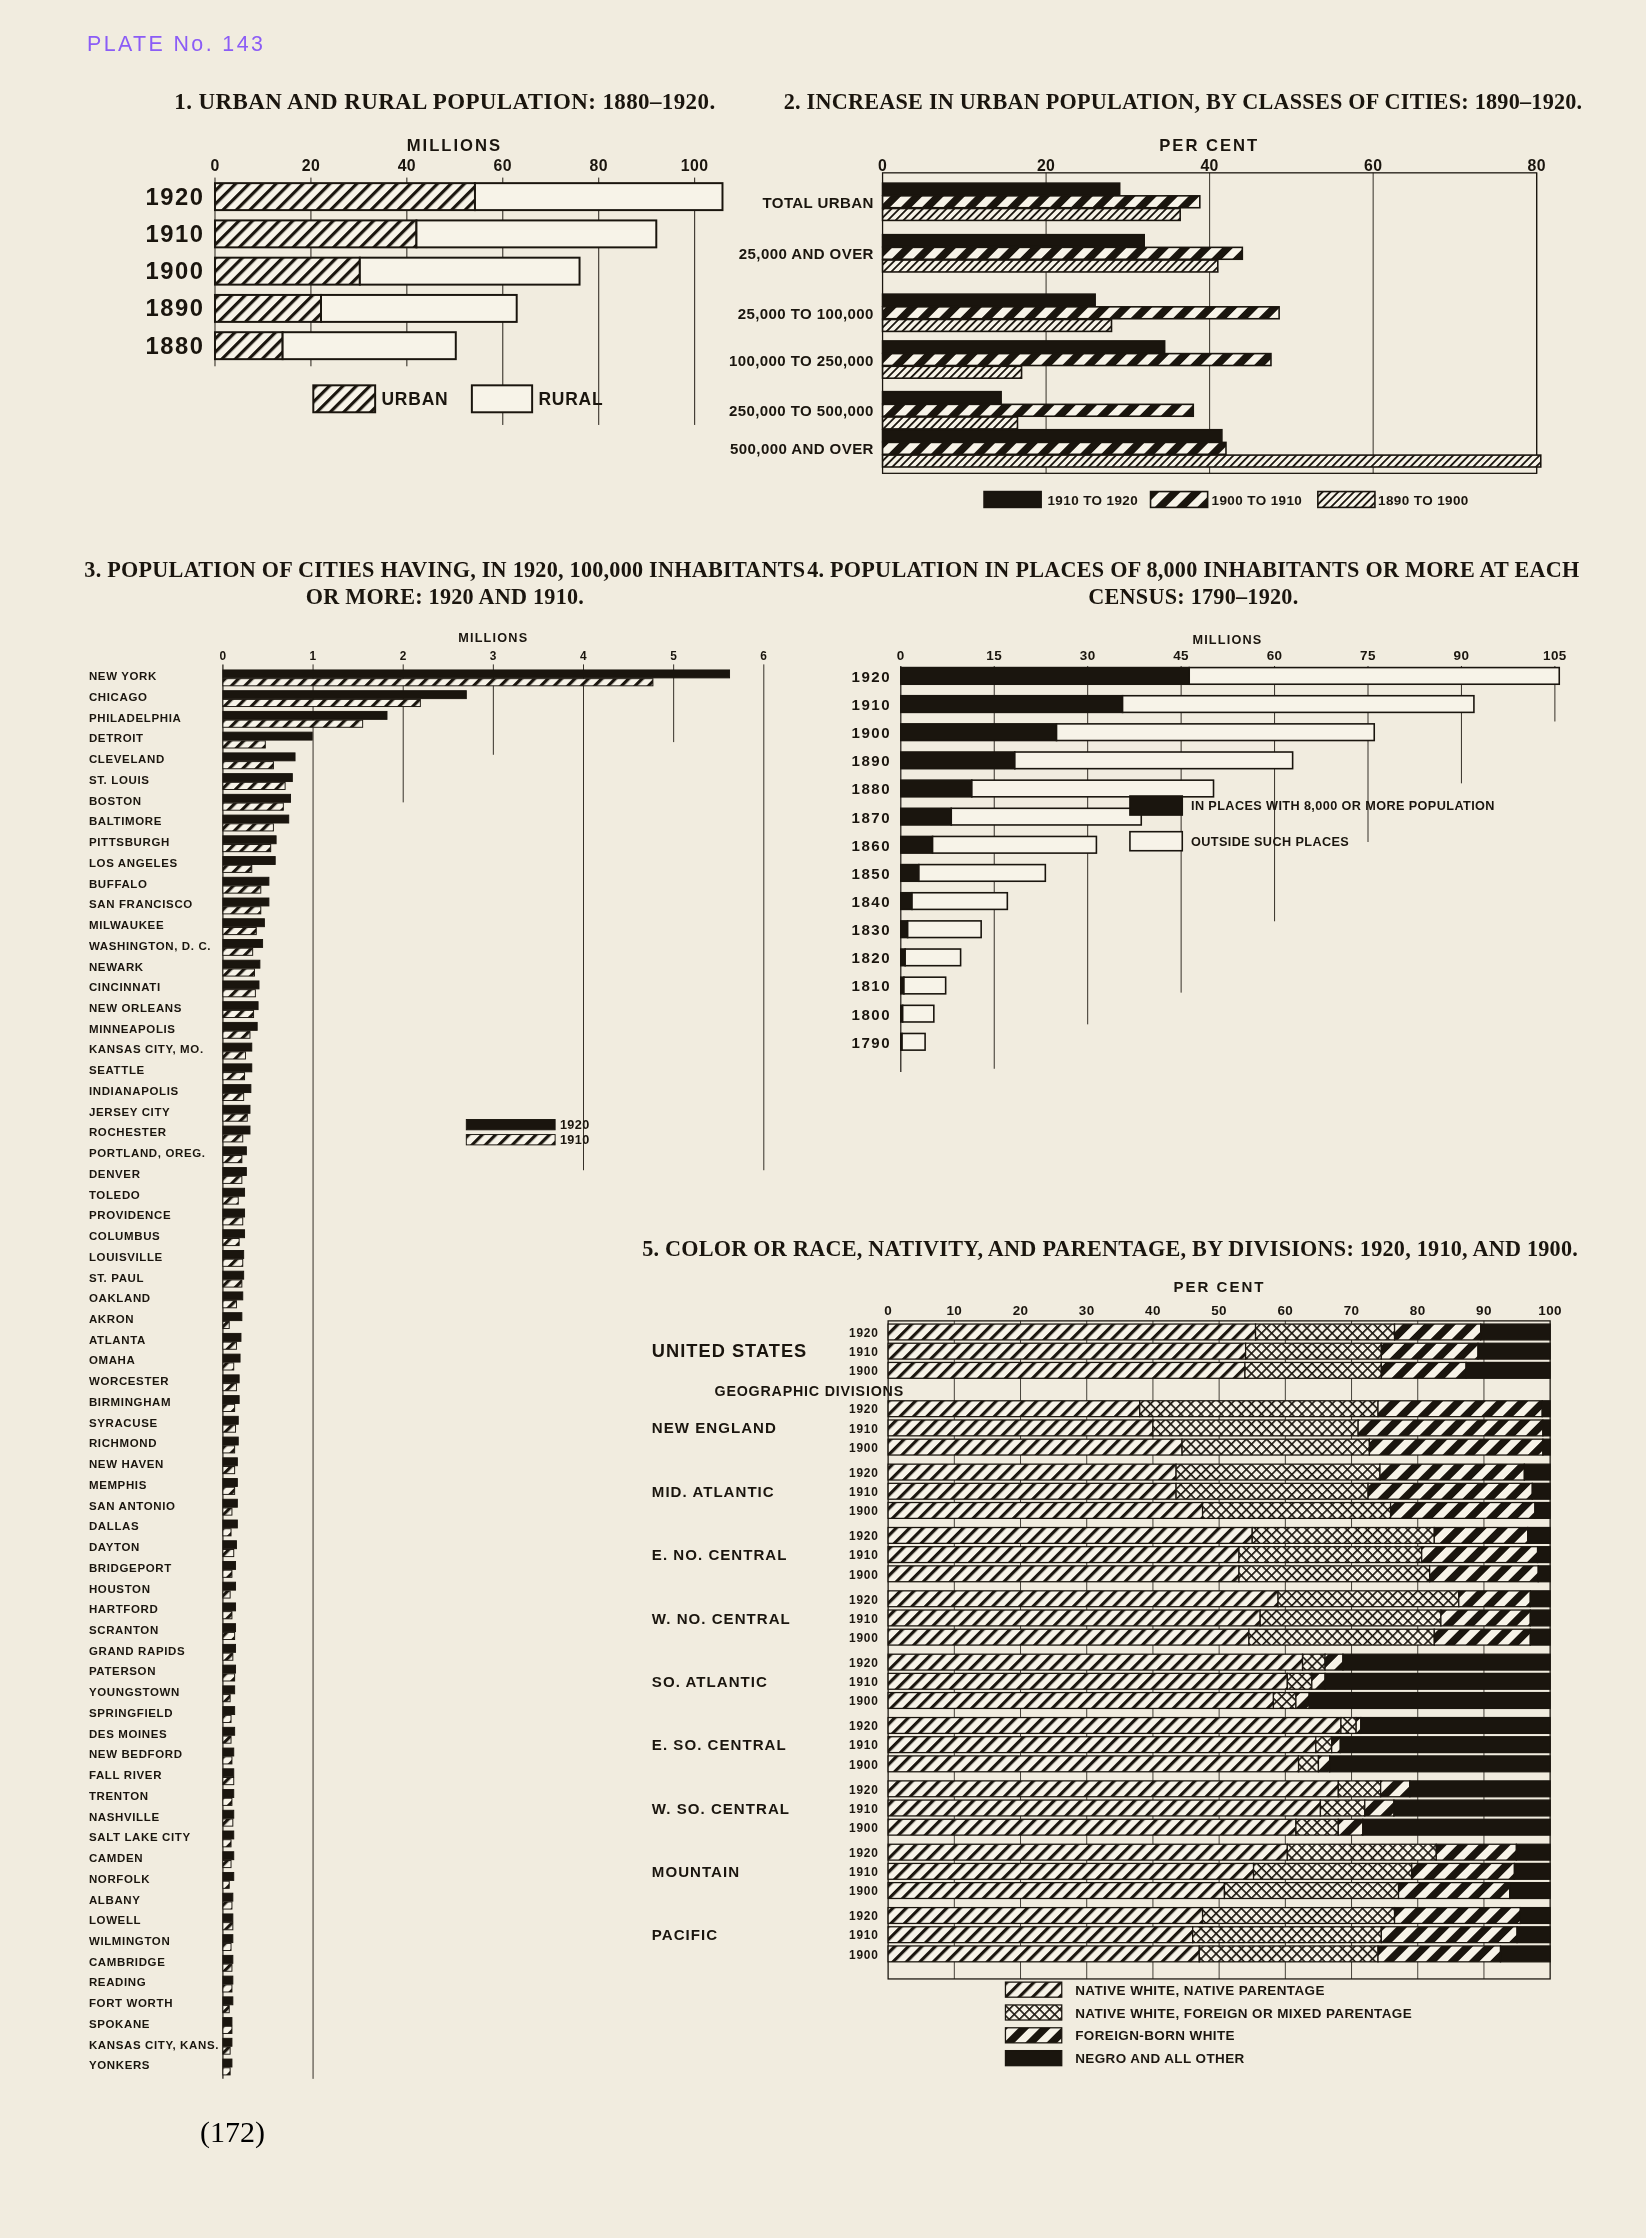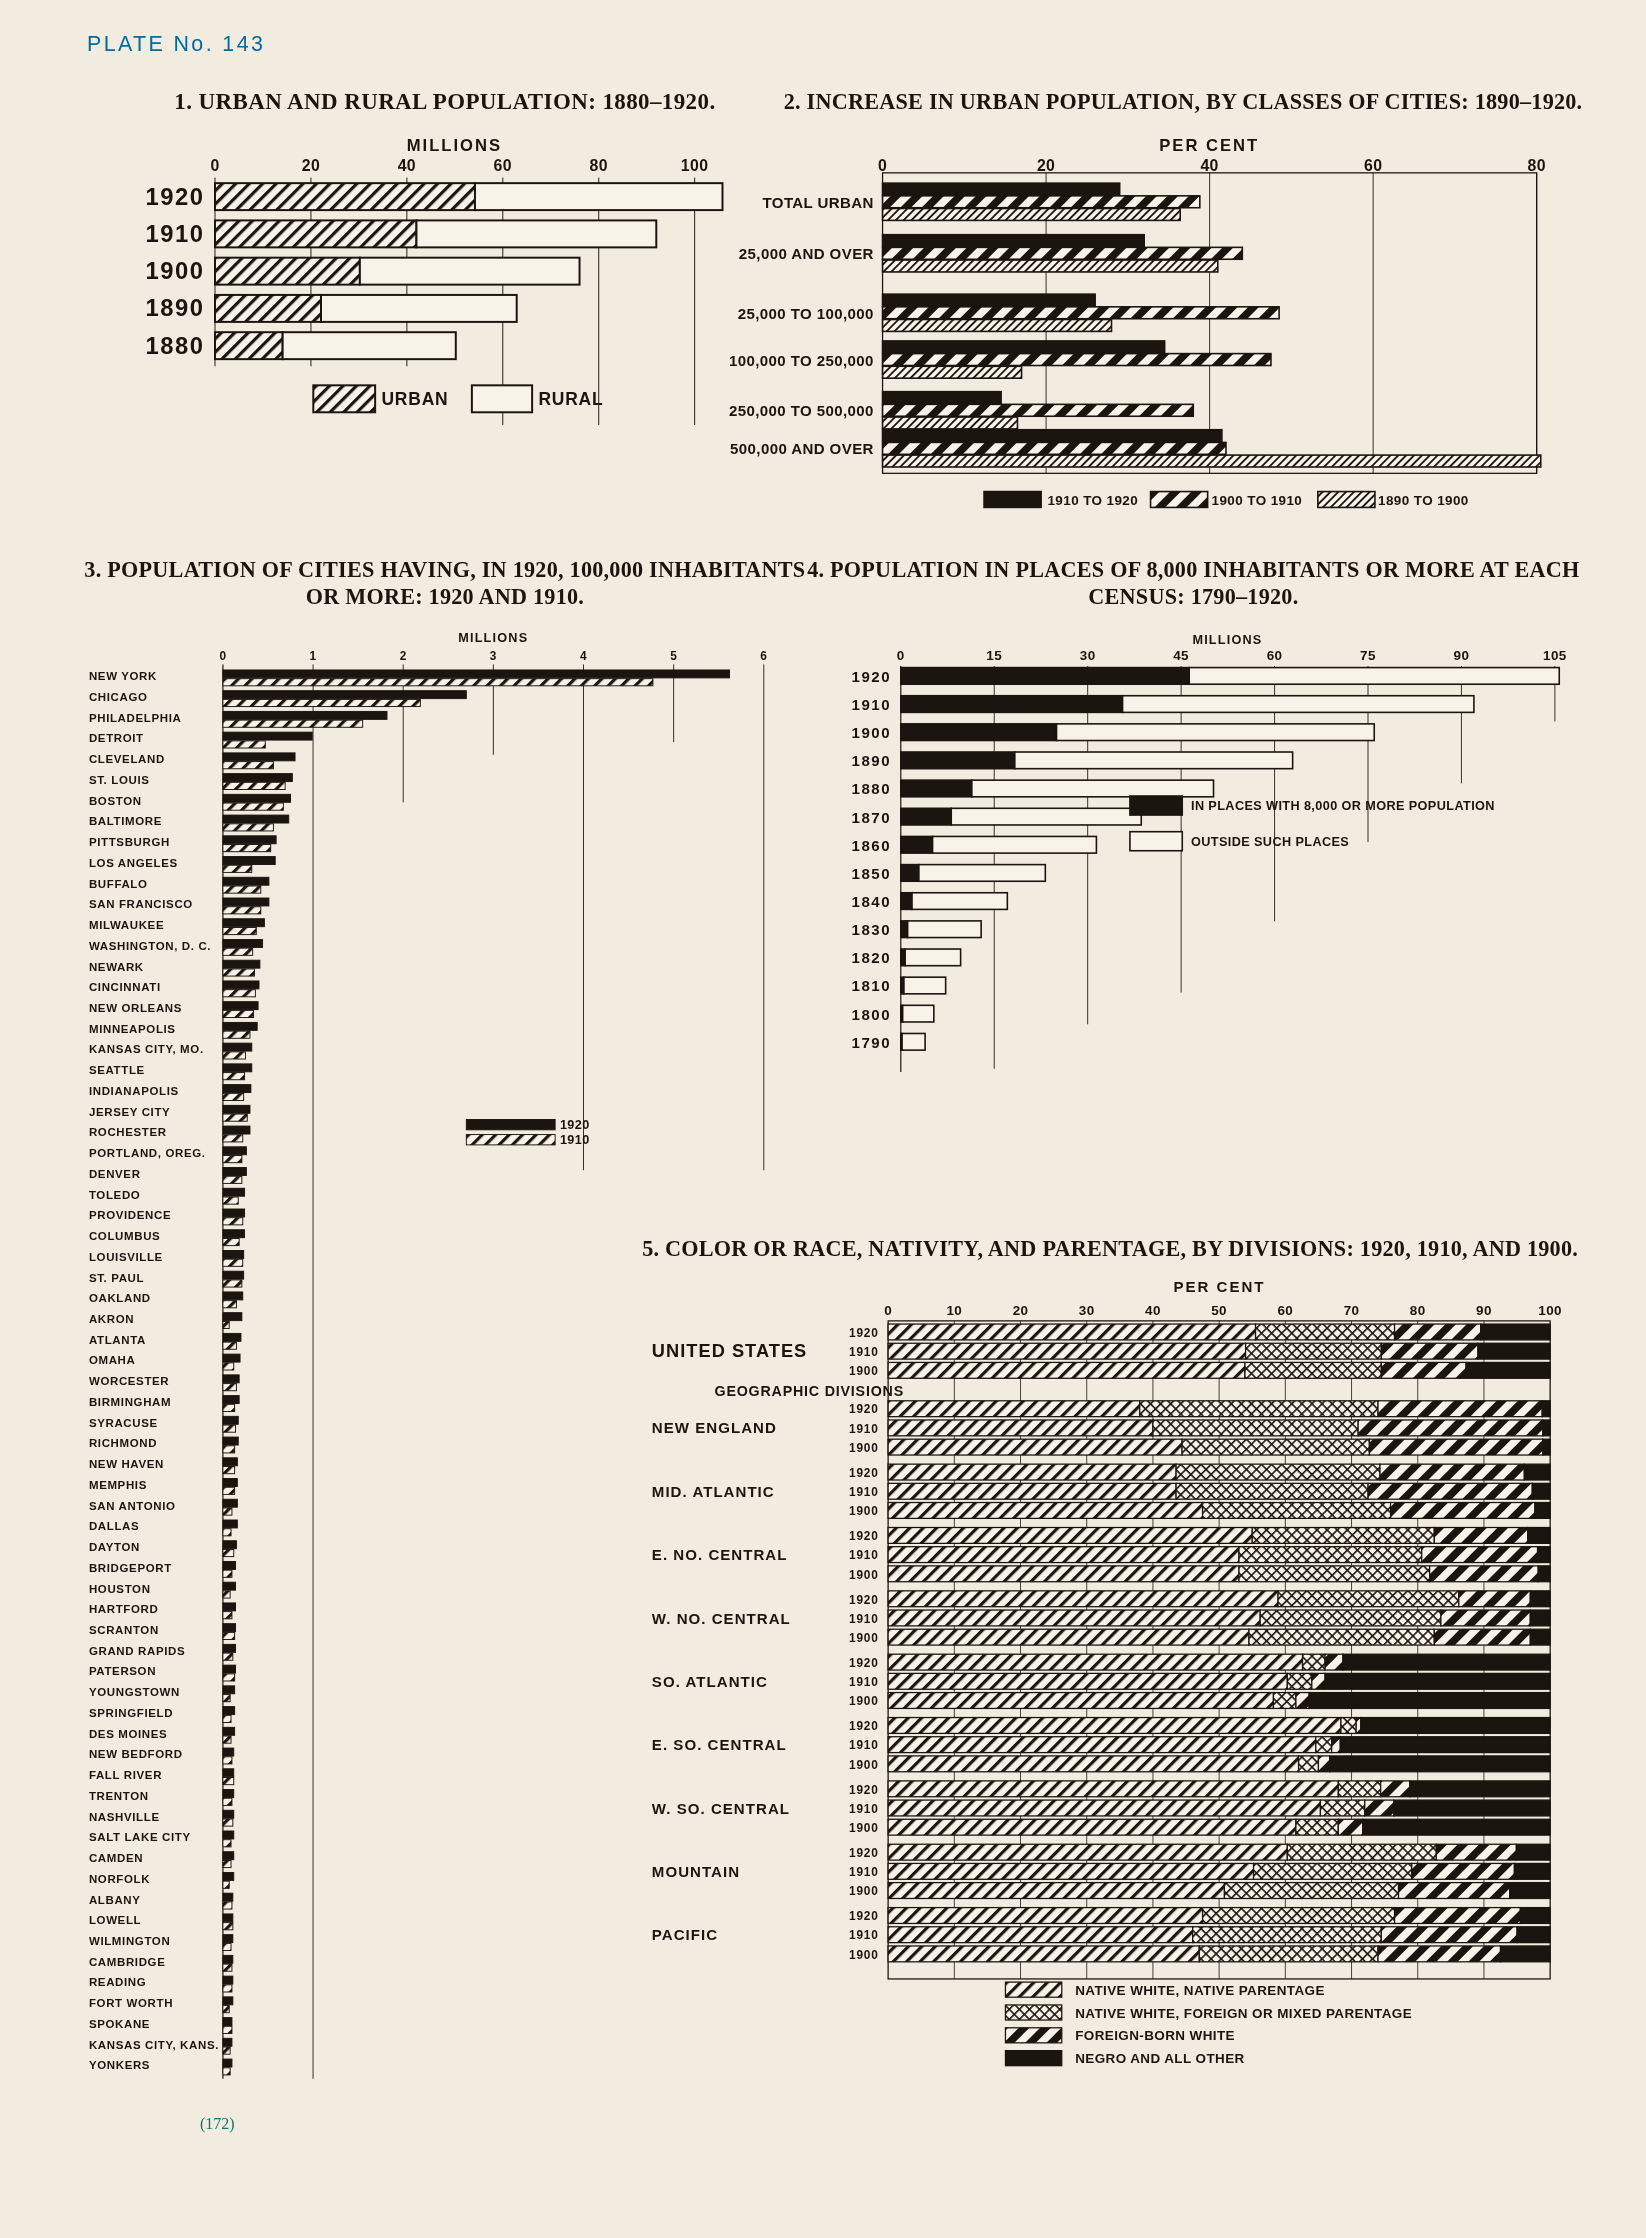--- a/index.html
+++ b/index.html
@@ -1,21 +1,21 @@
 <!DOCTYPE html>
 <html style="font-size:12.7px"><head>
 <meta charset="utf-8">
 <style>
   html,body{margin:0;padding:0;}
   body{width:1647px;height:2239px;position:relative;background:#f1ecdf;overflow:hidden;
        font-family:"Liberation Sans", sans-serif;}
   #plate-svg{position:absolute;left:0;top:0;}
-  .hdr{position:absolute;left:87px;top:32px;font-size:21.4px;letter-spacing:2.4px;color:#0369a1;
+  .hdr{position:absolute;left:87px;top:32px;font-size:21.4px;letter-spacing:2.4px;color:#8b5cf6;
        font-family:"Liberation Sans", sans-serif;}
-  .ftr{position:absolute;left:200px;top:2115px;font-size:16px;color:#0f766e;
+  .ftr{position:absolute;left:200px;top:2115px;font-size:30px;color:#000000;
        font-family:"Liberation Serif", serif;}
 </style>
 </head>
 <body>
 
 <div class="hdr">PLATE No. 143</div>
 <div class="ftr">(172)</div>
 
 <svg id="plate-svg" width="1647" height="2239" viewBox="0 0 2077 2824">
   <defs>

